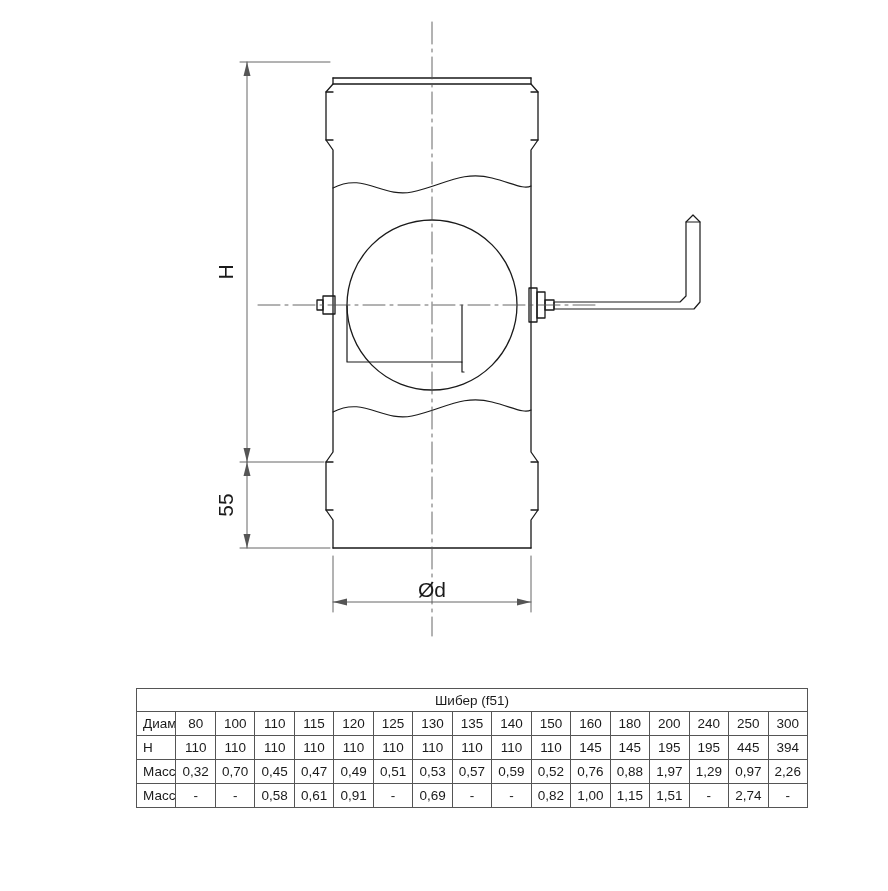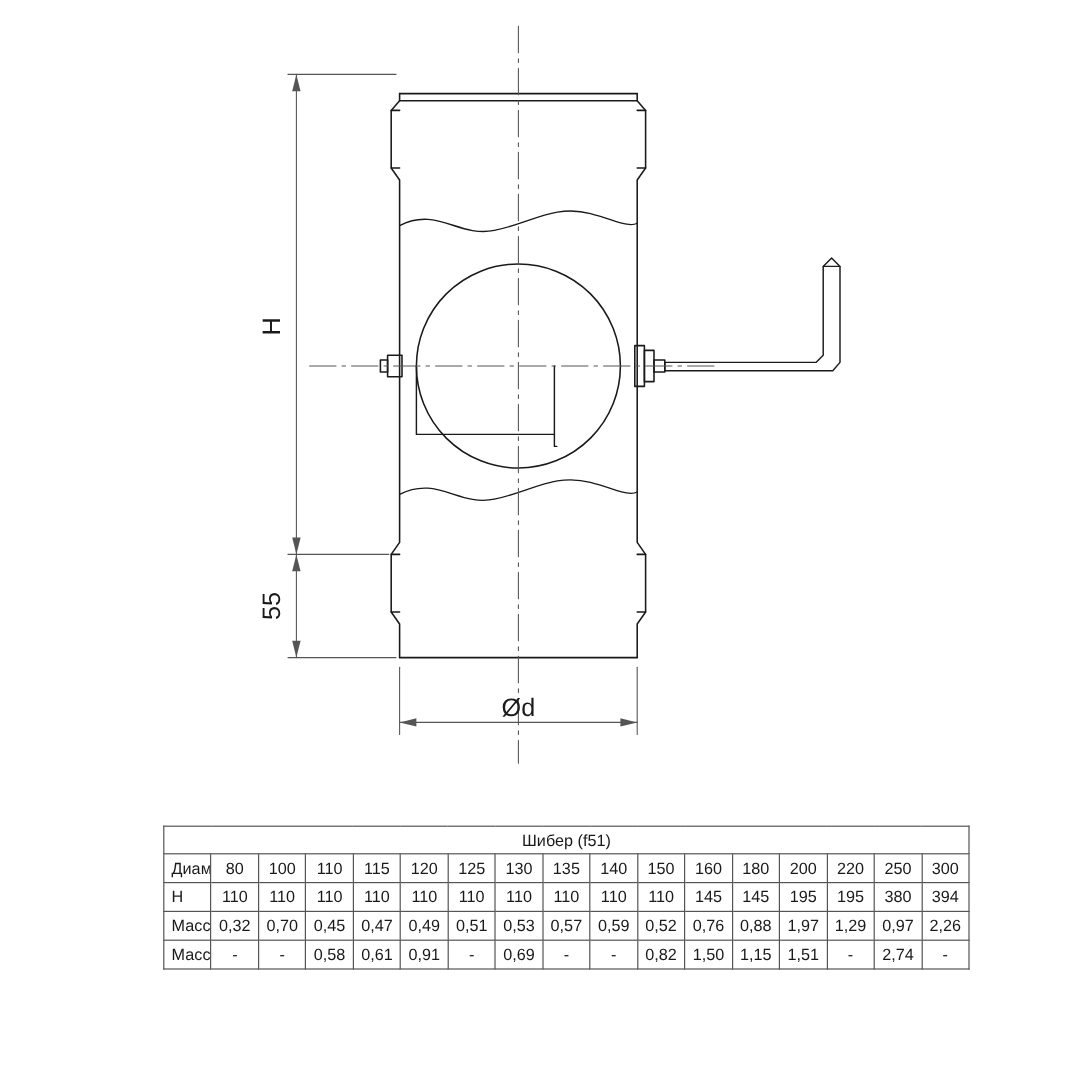--- a/index.html
+++ b/index.html
@@ -164,41 +164,41 @@
           <td>115</td>
           <td>120</td>
           <td>125</td>
           <td>130</td>
           <td>135</td>
           <td>140</td>
           <td>150</td>
           <td>160</td>
           <td>180</td>
           <td>200</td>
-          <td>220</td>
+          <td>240</td>
           <td>250</td>
           <td>300</td>
         </tr>
         <tr>
           <td class="row-head">H</td>
           <td>110</td>
           <td>110</td>
           <td>110</td>
           <td>110</td>
           <td>110</td>
           <td>110</td>
           <td>110</td>
           <td>110</td>
           <td>110</td>
           <td>110</td>
           <td>145</td>
           <td>145</td>
           <td>195</td>
           <td>195</td>
-          <td>380</td>
+          <td>445</td>
           <td>394</td>
         </tr>
         <tr>
           <td class="row-head">Масса 0,5</td>
           <td>0,32</td>
           <td>0,70</td>
           <td>0,45</td>
           <td>0,47</td>
           <td>0,49</td>
           <td>0,51</td>
@@ -218,21 +218,21 @@
           <td>-</td>
           <td>-</td>
           <td>0,58</td>
           <td>0,61</td>
           <td>0,91</td>
           <td>-</td>
           <td>0,69</td>
           <td>-</td>
           <td>-</td>
           <td>0,82</td>
-          <td>1,50</td>
+          <td>1,00</td>
           <td>1,15</td>
           <td>1,51</td>
           <td>-</td>
           <td>2,74</td>
           <td>-</td>
         </tr>
       </tbody>
   </table>
 </div>
 

